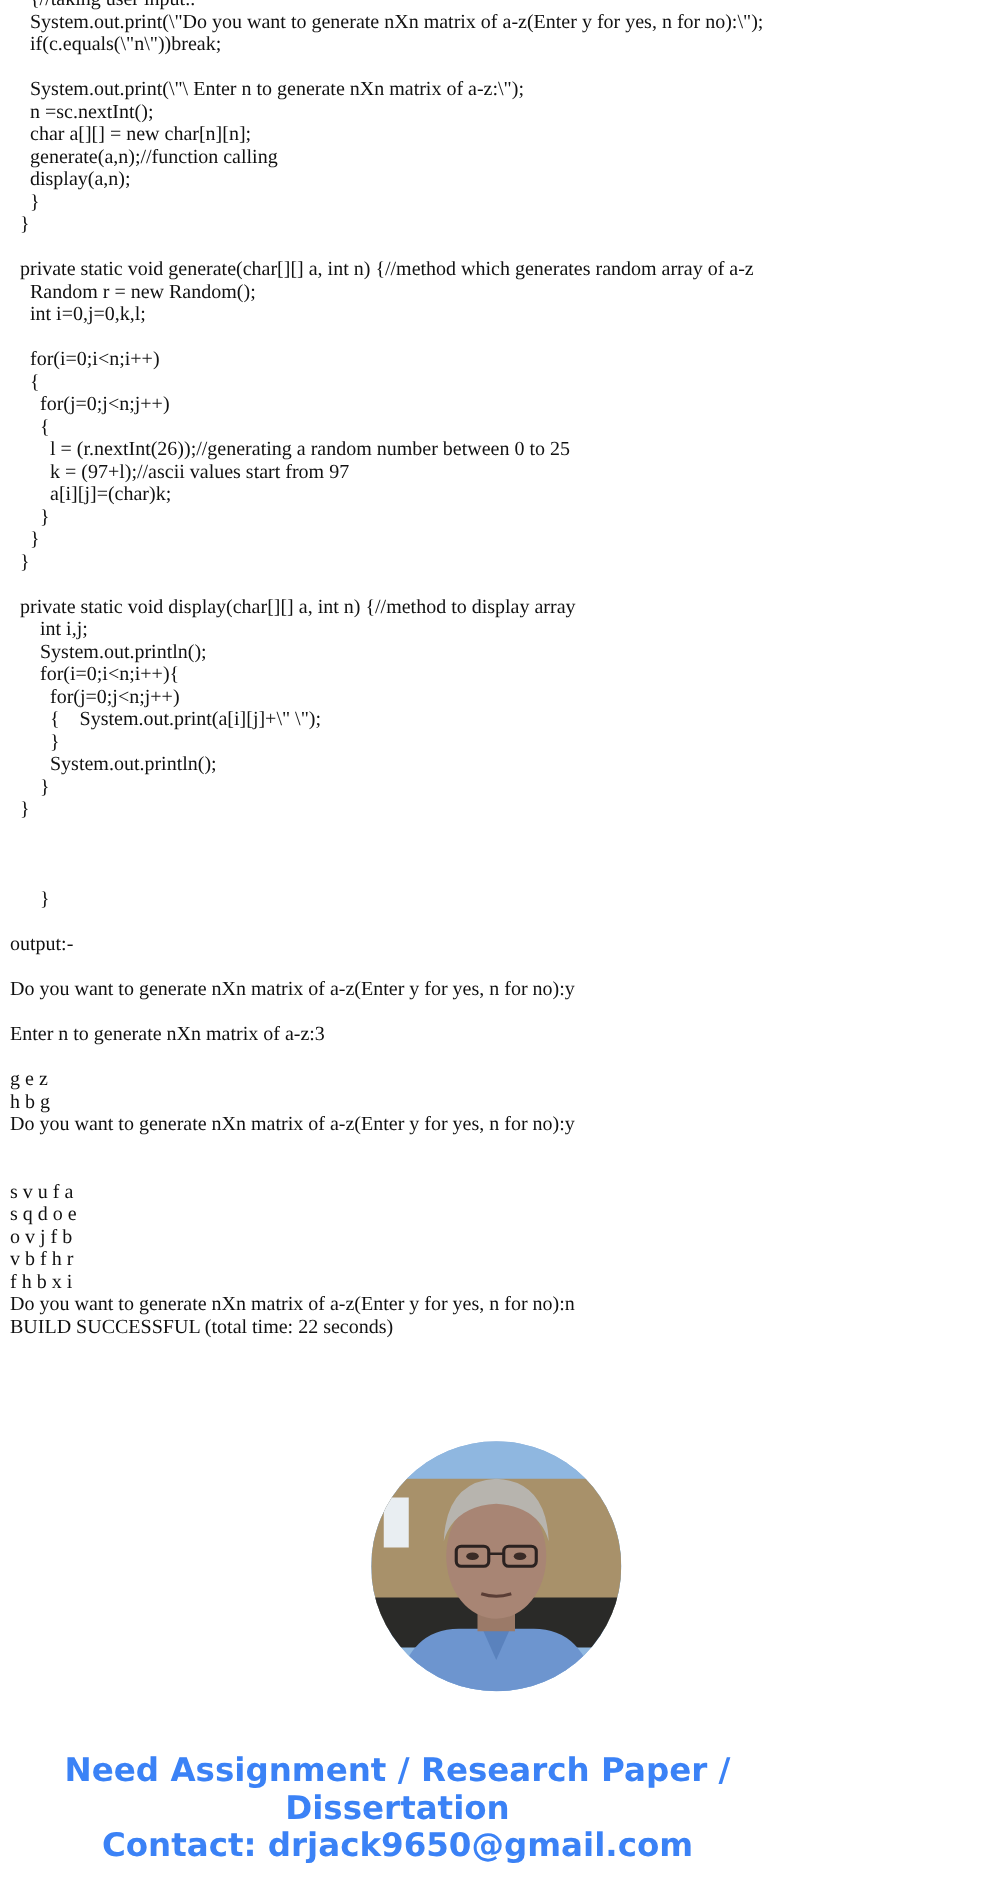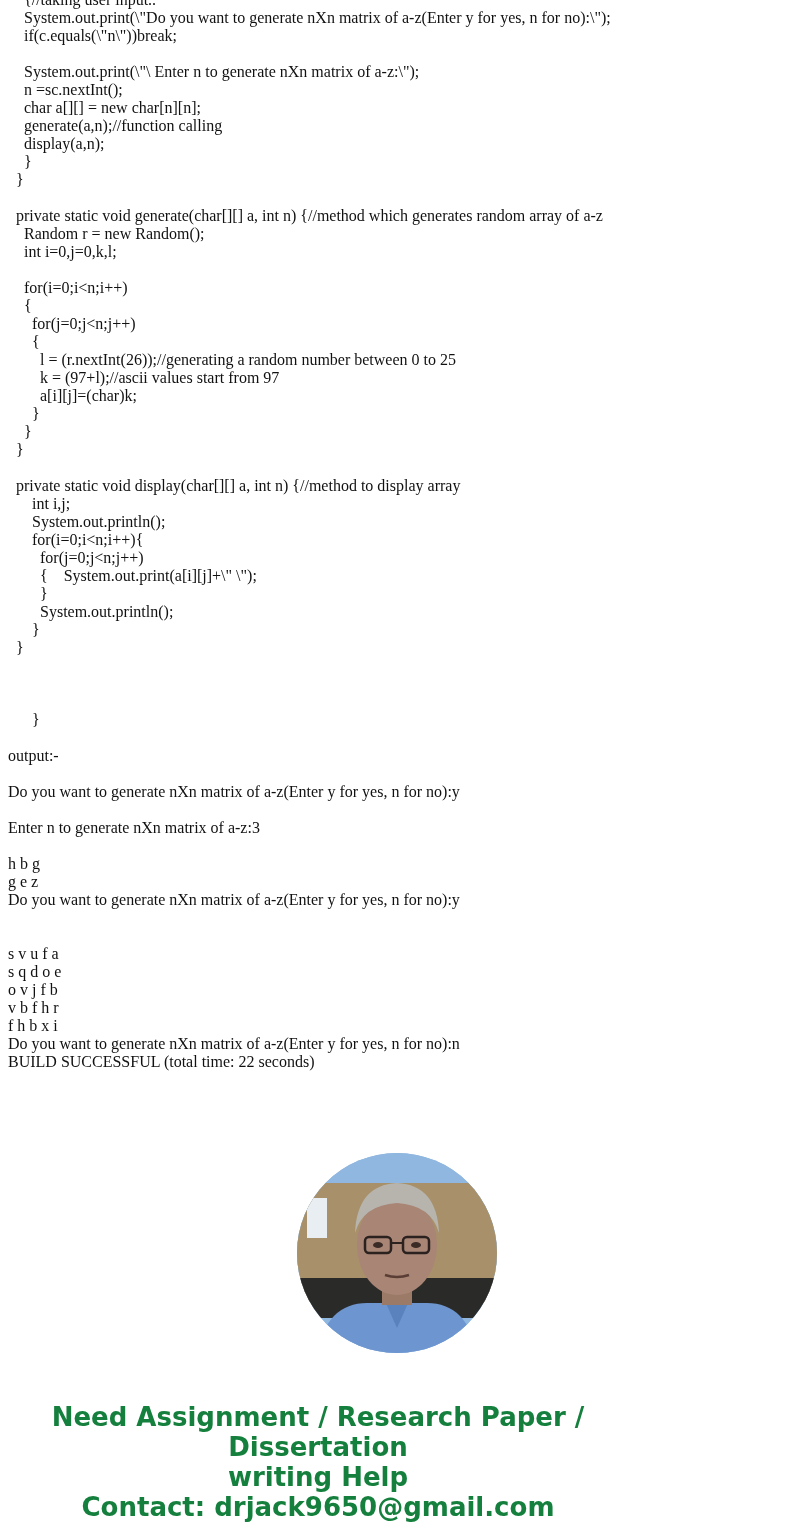--- a/index.html
+++ b/index.html
@@ -33,21 +33,21 @@
   .footer {
     position: absolute;
     left: 0;
     top: 1402px;
     width: 636px;
     text-align: center;
     font-family: "DejaVu Sans", sans-serif;
     font-weight: bold;
     font-size: 26px;
     line-height: 30px;
-    color: #15803d;
+    color: #3b82f6;
   }
 </style>
 </head>
 <body>
 
 <div class="doc">
   <div id="code-block">
       <div class="line">    {//taking user input..</div>
       <div class="line">    System.out.print(\"Do you want to generate nXn matrix of a-z(Enter y for yes, n for no):\");</div>
       <div class="line">    if(c.equals(\"n\"))break;</div>
@@ -91,22 +91,22 @@
       <div class="line">      }</div>
       <div class="line"></div>
     </div>
   <div id="output-block">
       <div class="line">output:-</div>
       <div class="line"></div>
       <div class="line">Do you want to generate nXn matrix of a-z(Enter y for yes, n for no):y</div>
       <div class="line"></div>
       <div class="line">Enter n to generate nXn matrix of a-z:3</div>
       <div class="line"></div>
+      <div class="line">g e z</div>
       <div class="line">h b g</div>
-      <div class="line">g e z</div>
       <div class="line">Do you want to generate nXn matrix of a-z(Enter y for yes, n for no):y</div>
       <div class="line"></div>
       <div class="line"></div>
       <div class="line">s v u f a</div>
       <div class="line">s q d o e</div>
       <div class="line">o v j f b</div>
       <div class="line">v b f h r</div>
       <div class="line">f h b x i</div>
       <div class="line">Do you want to generate nXn matrix of a-z(Enter y for yes, n for no):n</div>
       <div class="line">BUILD SUCCESSFUL (total time: 22 seconds)</div>
@@ -128,15 +128,14 @@
     <rect x="106" y="84" width="26" height="16" rx="4" fill="none" stroke="#2b2220" stroke-width="2.5"></rect>
     <line x1="94" y1="90" x2="106" y2="90" stroke="#2b2220" stroke-width="2"></line>
     <ellipse cx="81" cy="92" rx="5" ry="3" fill="#3a2b26"></ellipse>
     <ellipse cx="119" cy="92" rx="5" ry="3" fill="#3a2b26"></ellipse>
     <path d="M88 122 Q100 126 112 122" stroke="#5a3d35" stroke-width="2.5" fill="none"></path>
   </svg>
 </div>
 
 <div class="footer">
   <div>Need Assignment / Research Paper / Dissertation</div>
-  <div>writing Help</div>
   <div>Contact: drjack9650@gmail.com</div>
 </div>
 
 </body></html>

